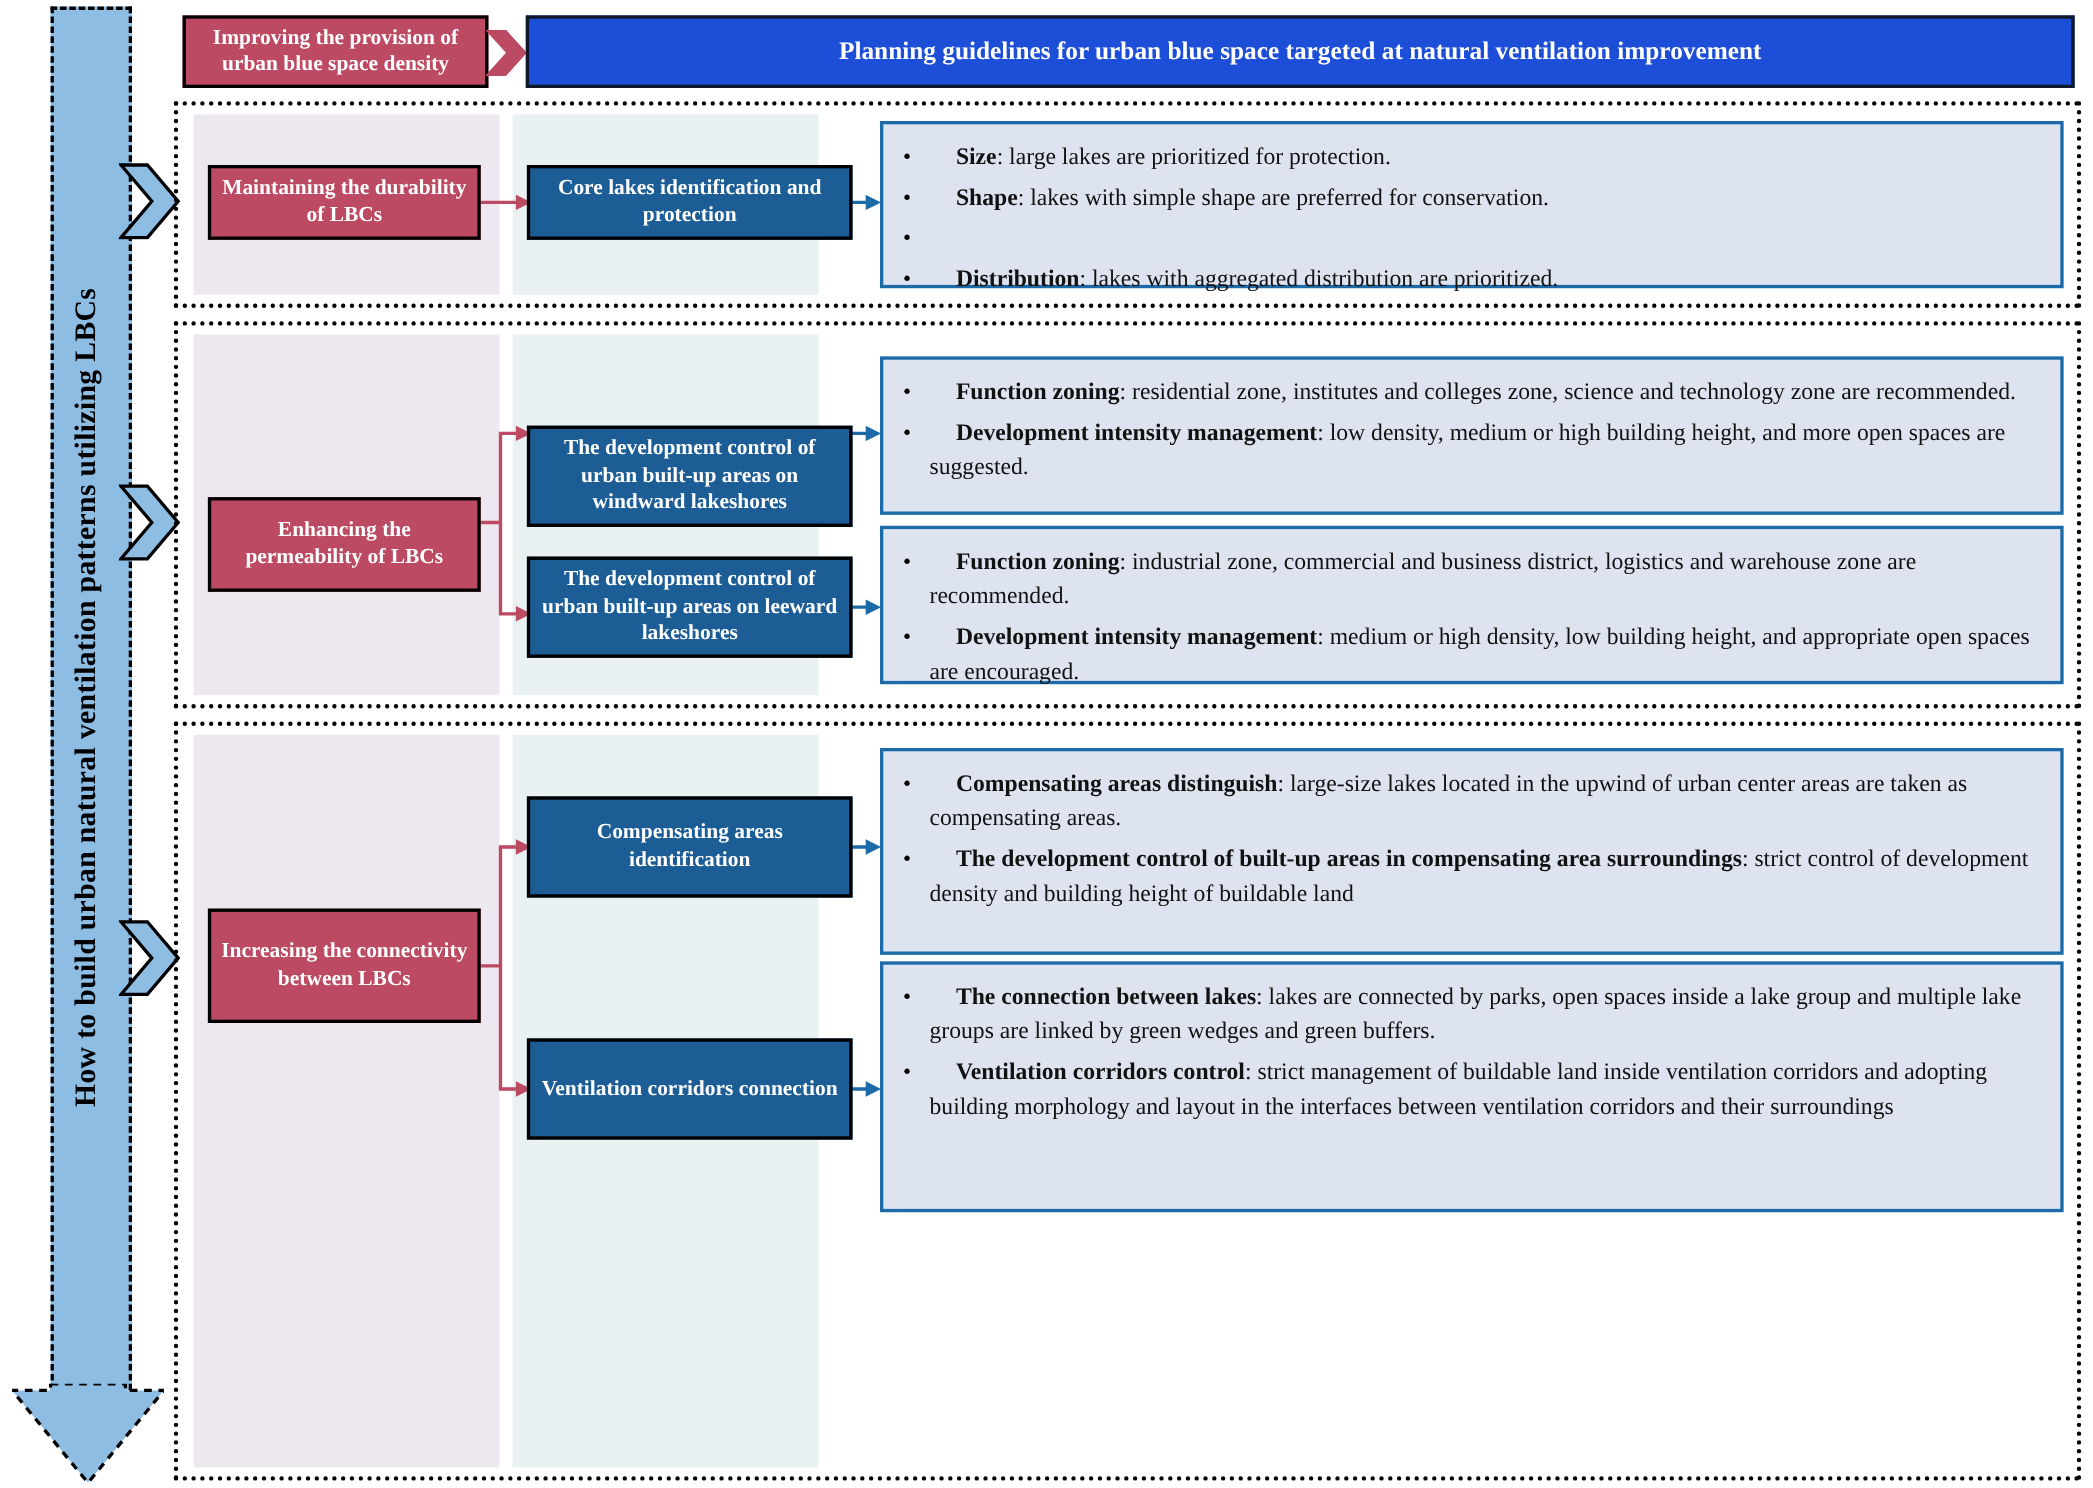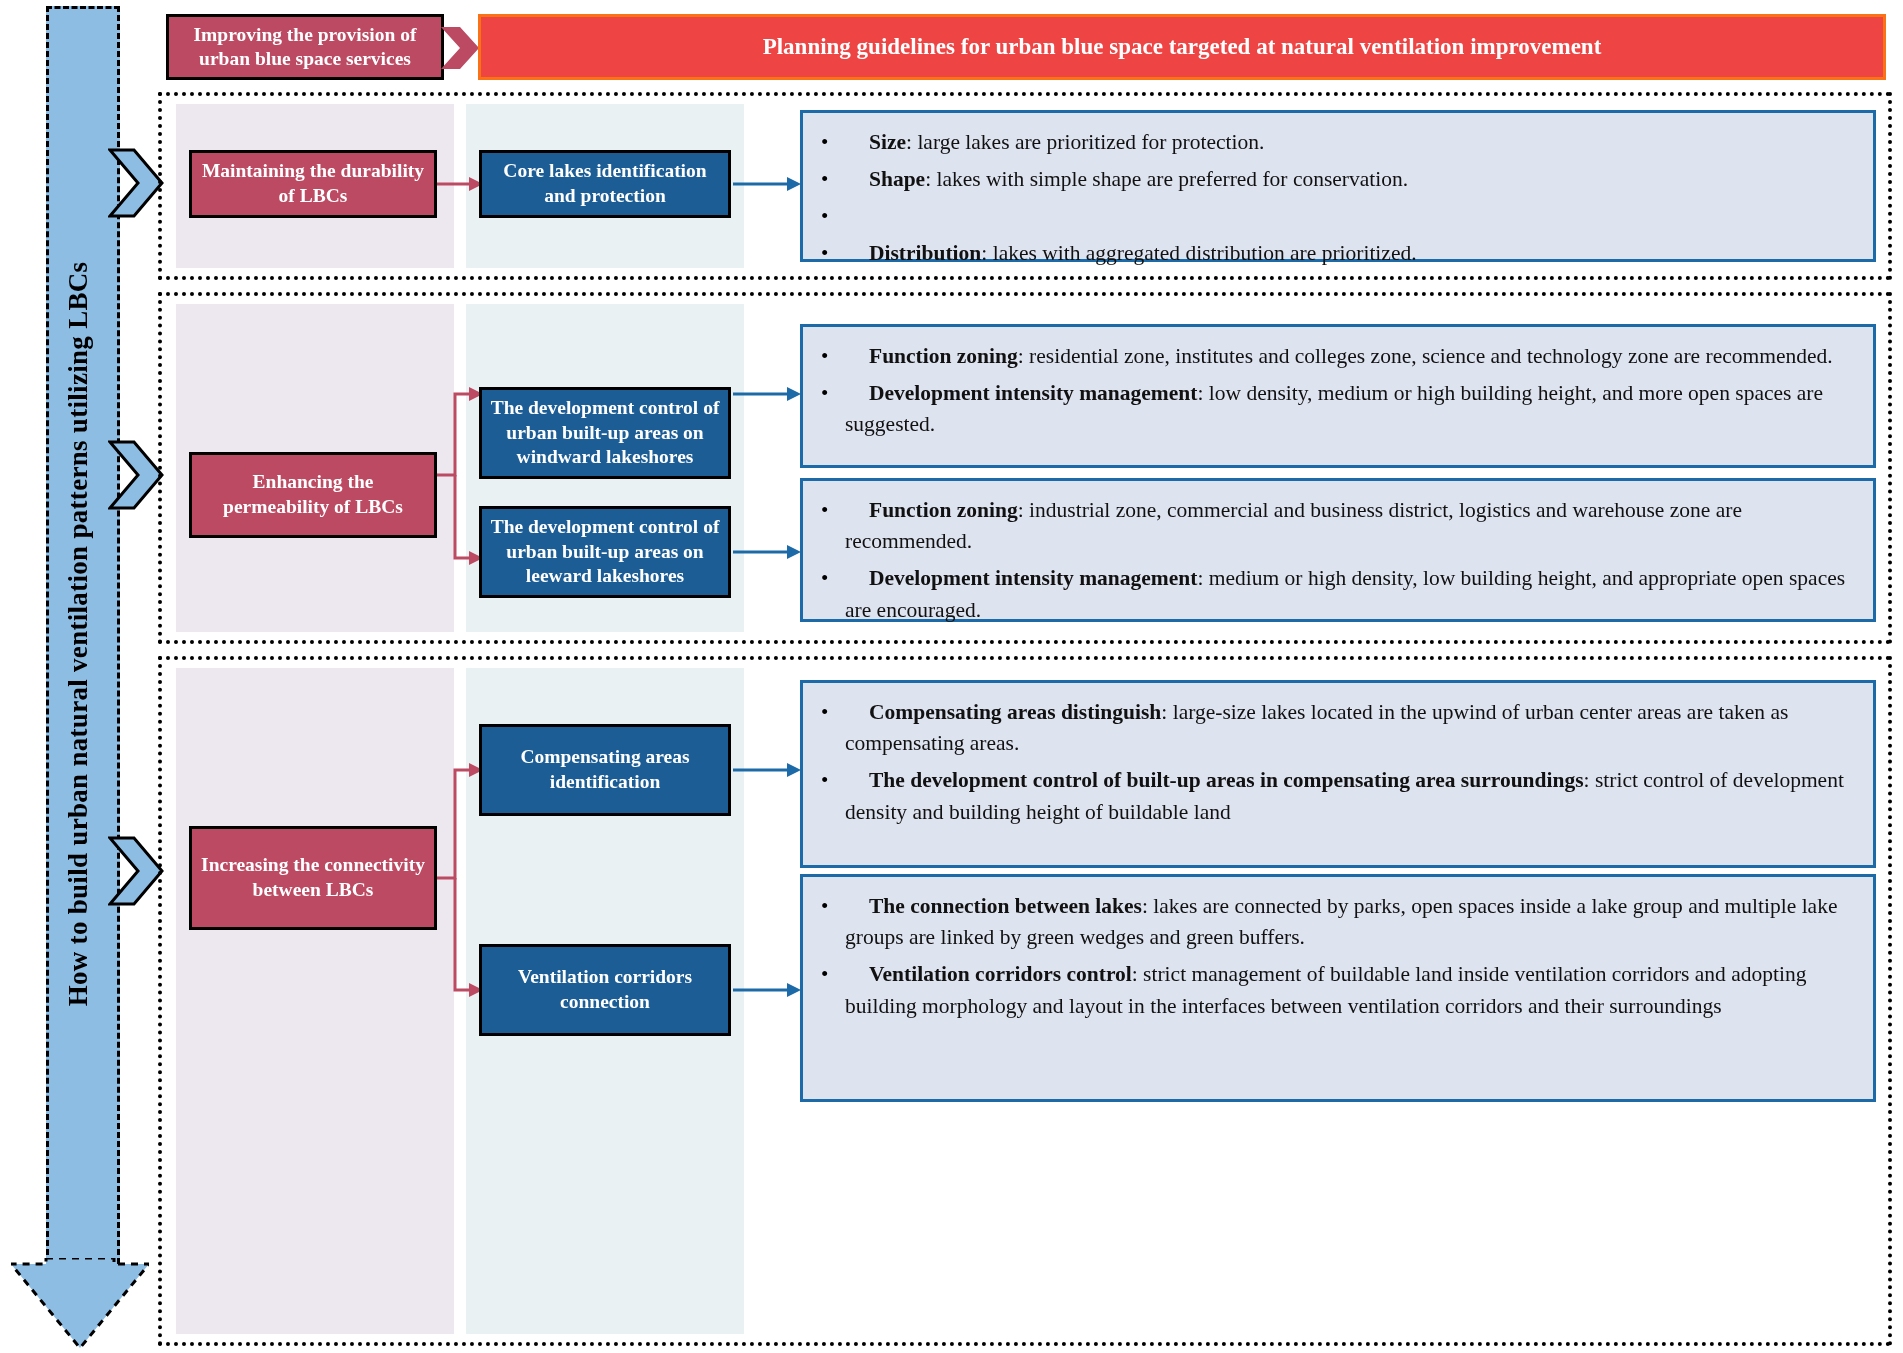--- a/index.html
+++ b/index.html
@@ -37,21 +37,21 @@
   
   #hdr-pink{
     left:166px;top:14px;width:278px;height:66px;
     background:#BB4A62;border:3px solid #000;
     display:flex;align-items:center;justify-content:center;text-align:center;
     color:#fff;font-weight:bold;font-size:19.5px;line-height:1.25;padding:0 8px;
   }
   #hdr-arrow{left:441px;top:27px;width:40px;height:42px;}
   #hdr-blue{
     left:478px;top:14px;width:1408px;height:66px;
-    background:#ef4444;border:3px solid #f97316;
+    background:#1d4ed8;border:3px solid #0f172a;
     display:flex;align-items:center;justify-content:center;text-align:center;
     color:#fff;font-weight:bold;font-size:23px;padding:0 10px;
   }
 
   
   .section-frame{
     border:4px dotted #000;left:158px;width:1734px;
   }
   #sec0{top:92px;height:188px;}
   #sec1{top:292px;height:352px;}
@@ -73,21 +73,21 @@
   }
   #stage0{top:150px;height:68px;}
   #stage1{top:452px;height:86px;}
   #stage2{top:826px;height:104px;}
 
   
   .action-box{
     background:#1C5D96;border:3px solid #000;
     display:flex;align-items:center;justify-content:center;text-align:center;
     color:#fff;font-weight:bold;font-size:19.5px;line-height:1.28;
-    padding:0 8px;left:479px;width:252px;
+    padding:0 8px;left:479px;width:296px;
   }
   #act0{top:150px;height:68px;}
   #act1{top:348px;height:92px;margin-top:39px;}
   #act2{top:506px;height:92px;}
   #act3{top:724px;height:92px;}
   #act4{top:944px;height:92px;}
 
   
   .detail-box{
     background:#DEE3F0;border:3px solid #1C6BA8;
@@ -131,21 +131,21 @@
   <svg width="56" height="70" viewBox="0 0 56 70">
       <polygon points="2,2 30,35 2,68 26,68 54,35 26,2" fill="#8EBDE4" stroke="#000" stroke-width="3"></polygon>
     </svg>
 </div>
 <div class="chev abs" style="left:108px;top:836px;">
   <svg width="56" height="70" viewBox="0 0 56 70">
       <polygon points="2,2 30,35 2,68 26,68 54,35 26,2" fill="#8EBDE4" stroke="#000" stroke-width="3"></polygon>
     </svg>
 </div>
 
-<div id="hdr-pink" class="abs">Improving the provision of urban blue space services</div>
+<div id="hdr-pink" class="abs">Improving the provision of urban blue space density</div>
 <div id="hdr-arrow" class="abs">
   <svg width="40" height="42" viewBox="0 0 40 42">
       <polygon points="0,0 19,21 0,42 19,42 38,21 19,0" fill="#BB4A62"></polygon>
     </svg>
 </div>
 <div id="hdr-blue" class="abs">Planning guidelines for urban blue space targeted at natural ventilation improvement</div>
 
 <div id="sec0" class="abs section-frame"></div>
 <div id="sec1" class="abs section-frame"></div>
 <div id="sec2" class="abs section-frame"></div>

